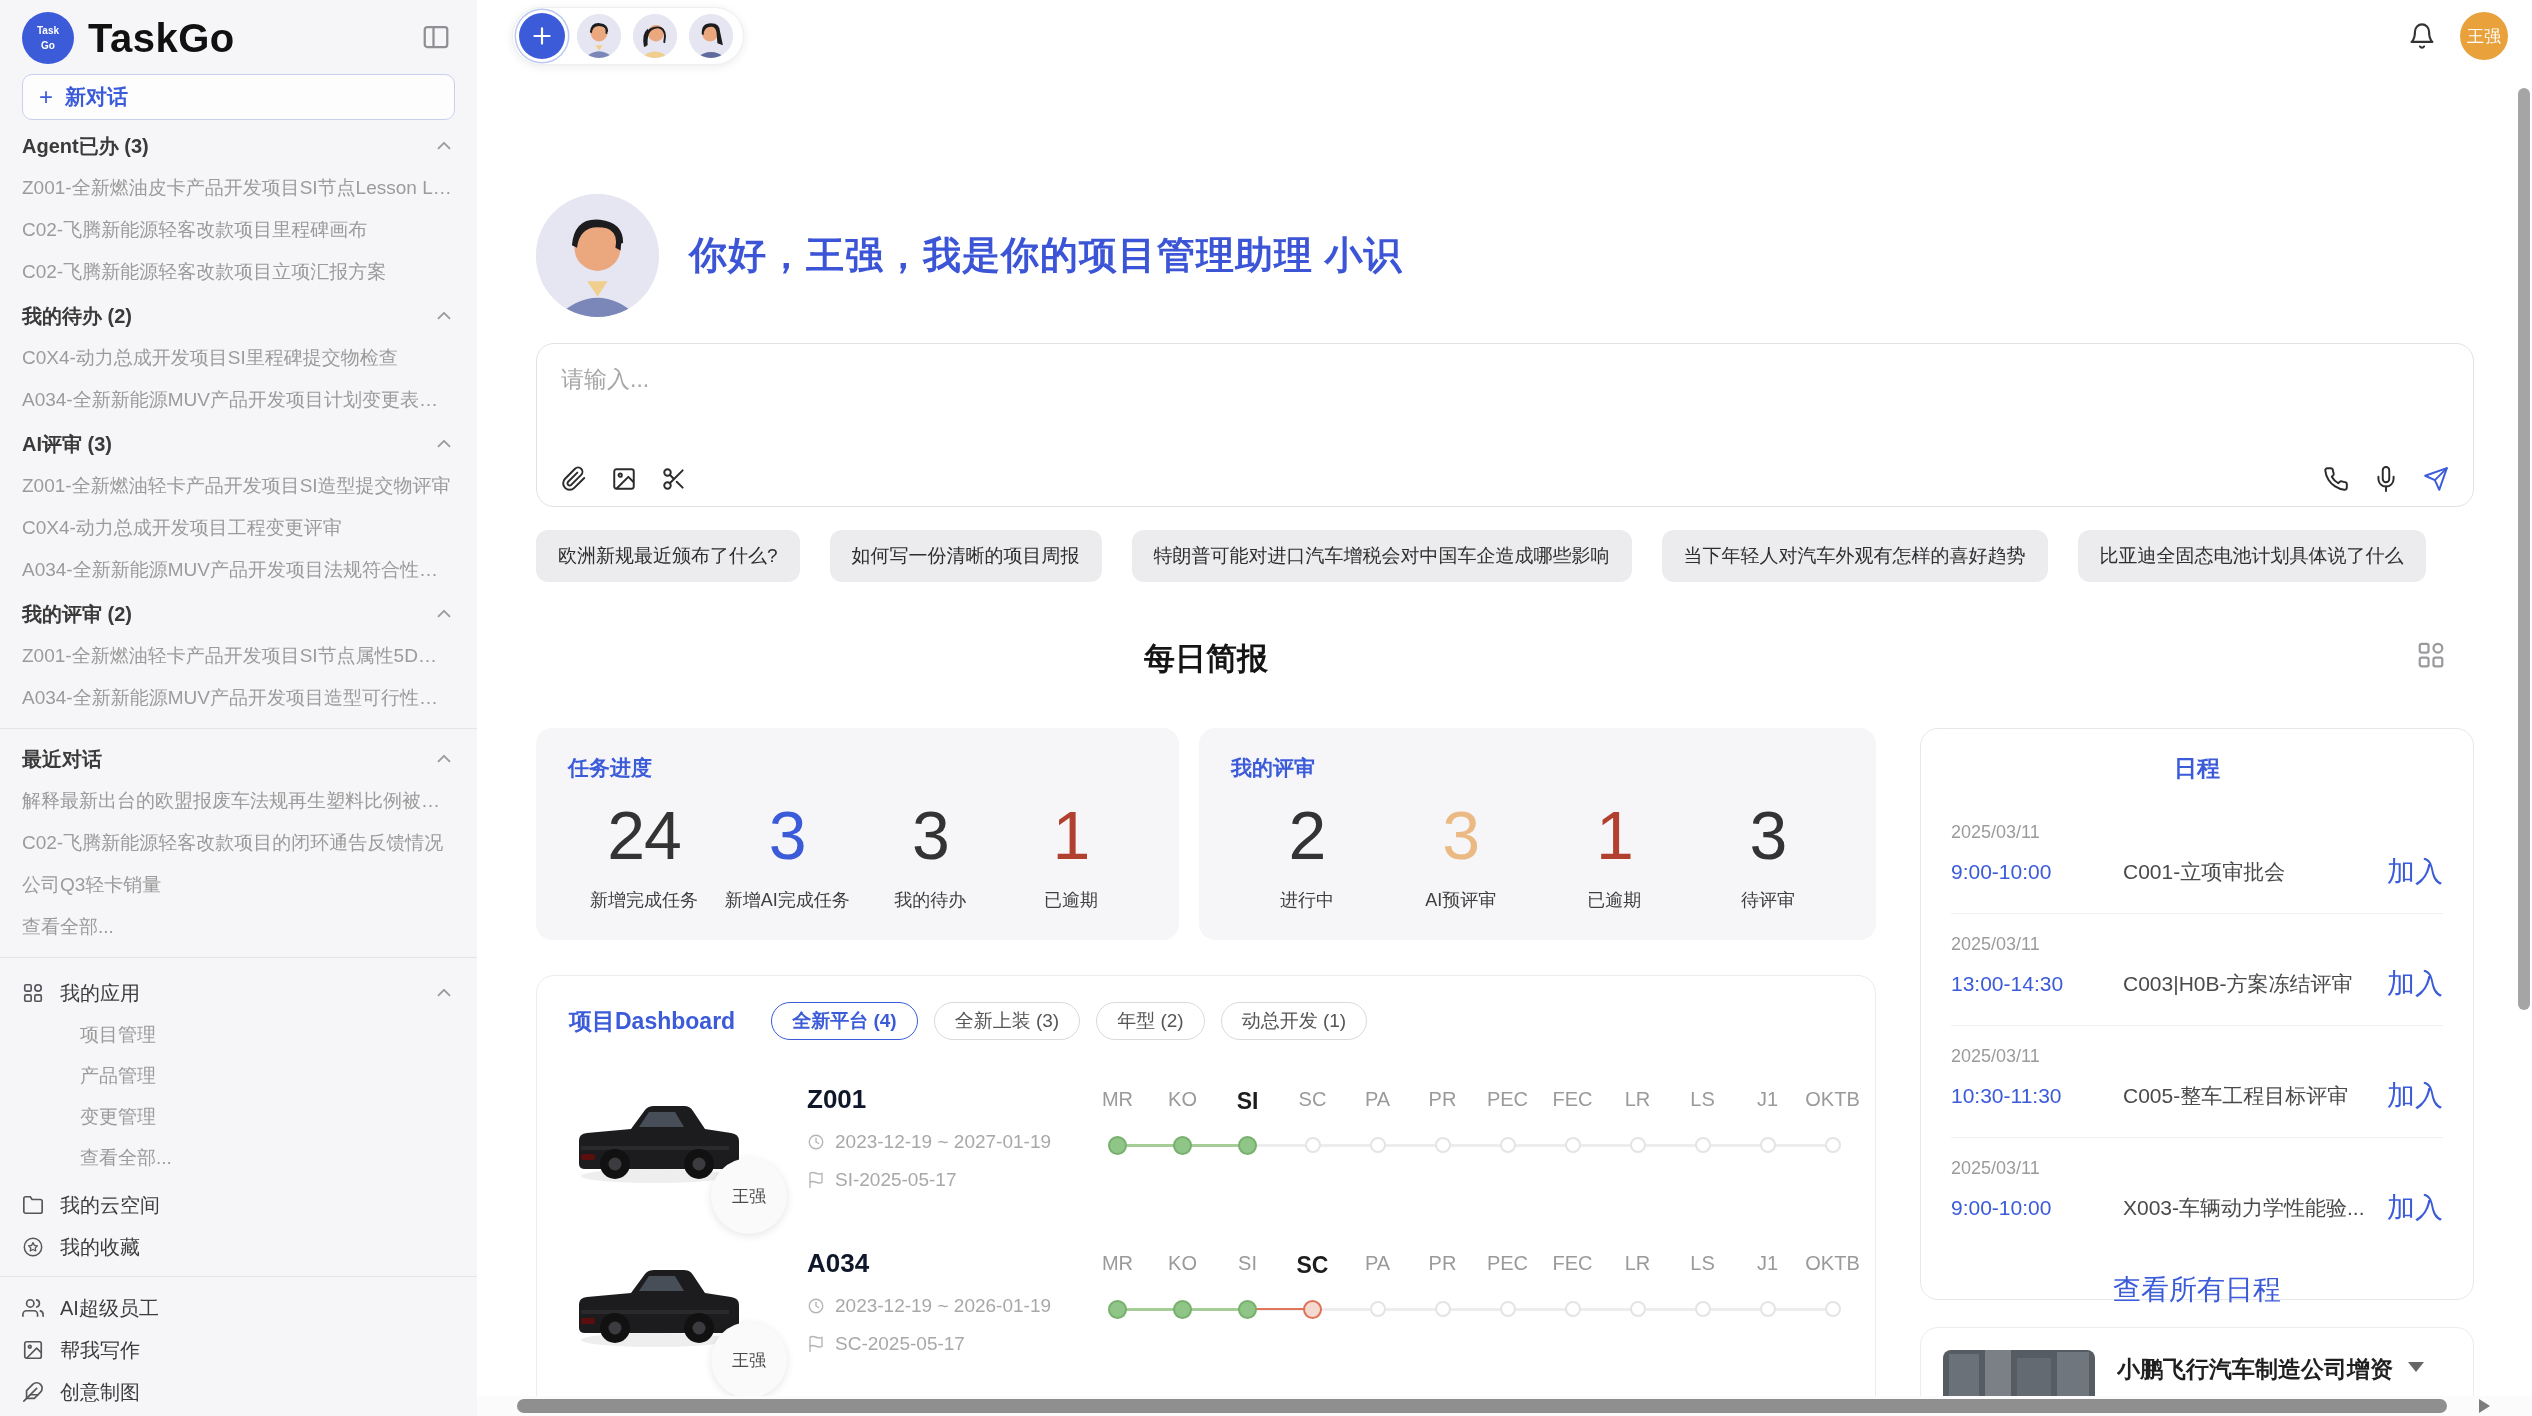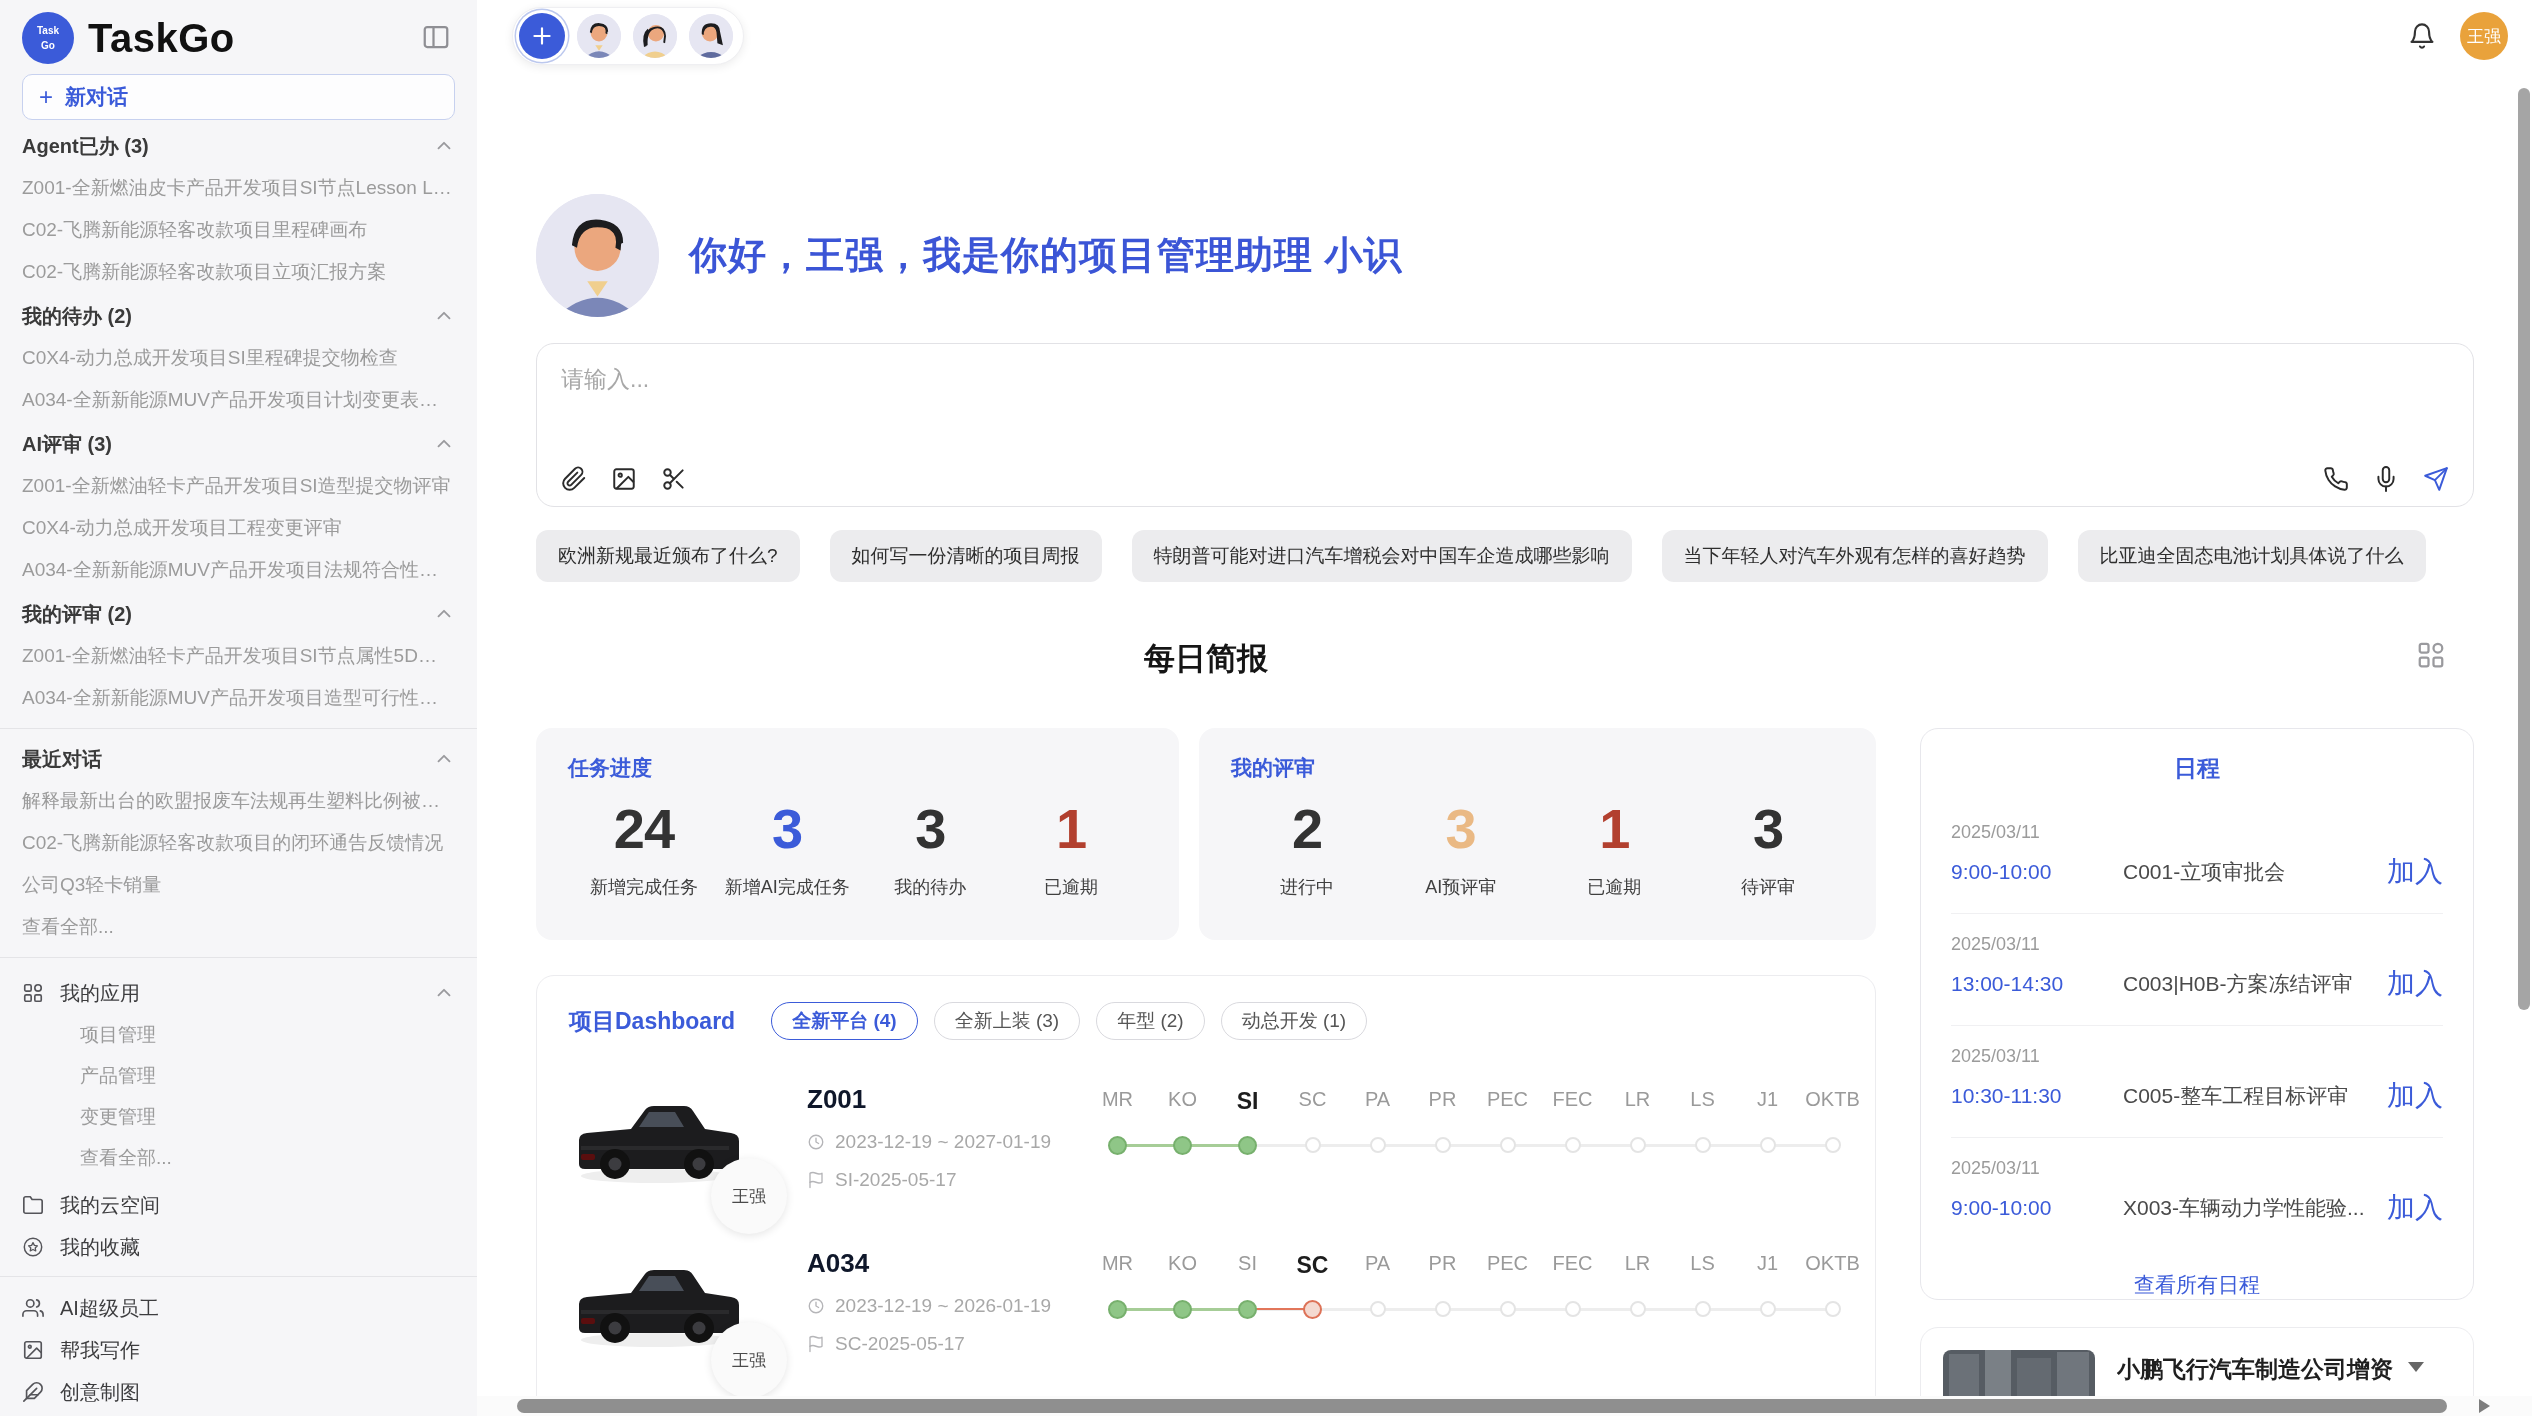--- a/index.html
+++ b/index.html
@@ -63,21 +63,21 @@
   .col-left { width:1340px; flex:none; }
   .col-right { width:554px; flex:none; margin-left:44px; }
 
   .stat-row { display:flex; gap:20px; }
   .stat-card { background:#f6f6f8; border-radius:16px; height:212px; padding:26px 32px; }
   .stat-card.c1 { width:643px; }
   .stat-card.c2 { width:677px; }
   .stat-card-title { font-size:21px; color:#3b5bd9; font-weight:600; }
   .stats { display:flex; justify-content:space-between; margin-top:14px; padding:0 16px; }
   .stat { text-align:center; min-width:120px; }
-  .stat-num { font-size:56px; font-weight:700; letter-spacing:-1px; }
+  .stat-num { font-size:68px; font-weight:400; letter-spacing:-1px; }
   .stat-label { margin-top:14px; font-size:18px; color:#3f3f3f; }
   .c-dark { color:#333; } .c-blue { color:#3b5bd9; } .c-red { color:#b2402f; } .c-tan { color:#eab984; }
 
   .dash-card { margin-top:35px; border:1.5px solid #ececef; border-radius:18px; background:#fff; padding:26px 32px; height:444px; overflow:hidden; }
   .dash-header { display:flex; align-items:center; }
   .dash-title { font-size:23px; font-weight:600; color:#3b5bd9; }
   .filters { display:flex; gap:16px; margin-left:36px; }
   .fchip { height:38px; line-height:35px; padding:0 20px; border-radius:999px; border:1.5px solid #d9d9de; color:#555; font-size:19px; background:#fff; white-space:nowrap; cursor:pointer; }
   .fchip.active { border-color:#3b5bd9; color:#3b5bd9; font-weight:600; }
 
@@ -108,21 +108,21 @@
   
   .sched-card { border:1.5px solid #e7e7ec; border-radius:18px; background:#fff; height:572px; padding:16px 30px; }
   .sched-title { text-align:center; font-size:23px; color:#3b5bd9; font-weight:600; margin-top:8px; }
   .sched-item { padding:20px 0 22px 0; border-bottom:1px solid #f0f0f2; }
   .sched-item.last { border-bottom:none; }
   .sched-date { font-size:18px; color:#9b9b9b; }
   .sched-row { display:flex; align-items:center; margin-top:10px; }
   .sched-time { width:172px; flex:none; font-size:21px; color:#3b5bd9; }
   .sched-name { flex:1; font-size:21px; color:#4a4a4a; white-space:nowrap; overflow:hidden; }
   .join-link { font-size:28px; color:#3b5bd9; cursor:pointer; flex:none; }
-  .sched-viewall { text-align:center; font-size:21px; color:#3b5bd9; margin-top:22px; cursor:pointer; }
+  .sched-viewall { text-align:center; font-size:28px; color:#3b5bd9; margin-top:22px; cursor:pointer; }
 
   .news-card { margin-top:27px; border:1.5px solid #ececef; border-radius:18px; background:#fff; height:260px; padding:22px; display:flex; }
   .news-img { width:152px; height:96px; border-radius:8px; overflow:hidden; flex:none; }
   .news-body { margin-left:22px; overflow:hidden; }
   .news-title { font-size:23px; font-weight:700; color:#1f1f1f; margin-top:4px; white-space:nowrap; }
   .news-snippet { margin-top:18px; font-size:20px; color:#8a8a8a; white-space:nowrap; }
 
   
   .vscroll-thumb { position:absolute; right:2px; top:88px; width:12px; height:922px; background:#a5a5a5; border-radius:6px; z-index:60; cursor:pointer; }
   .hscroll-track { position:absolute; left:477px; right:0; bottom:0; height:20px; background:#fbfbfb; z-index:60; }

